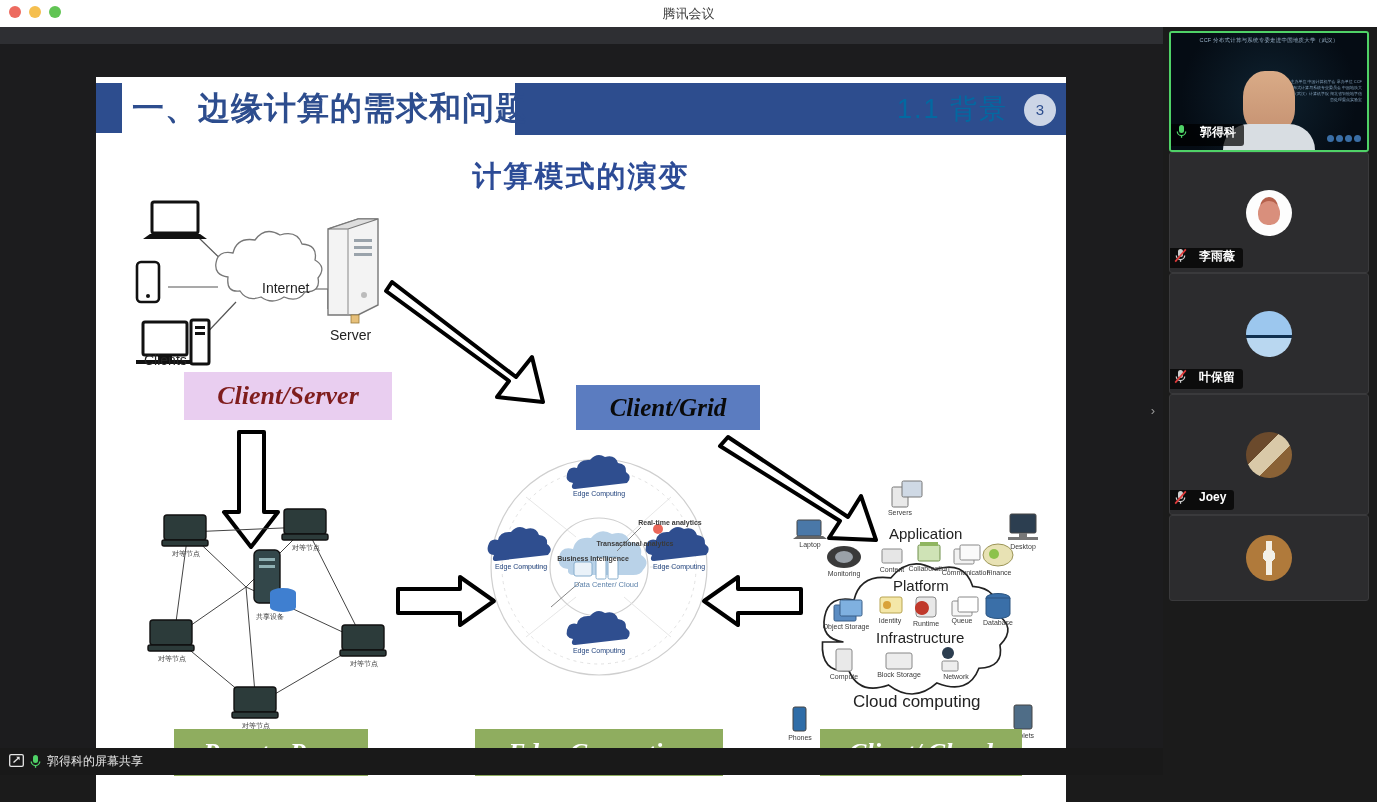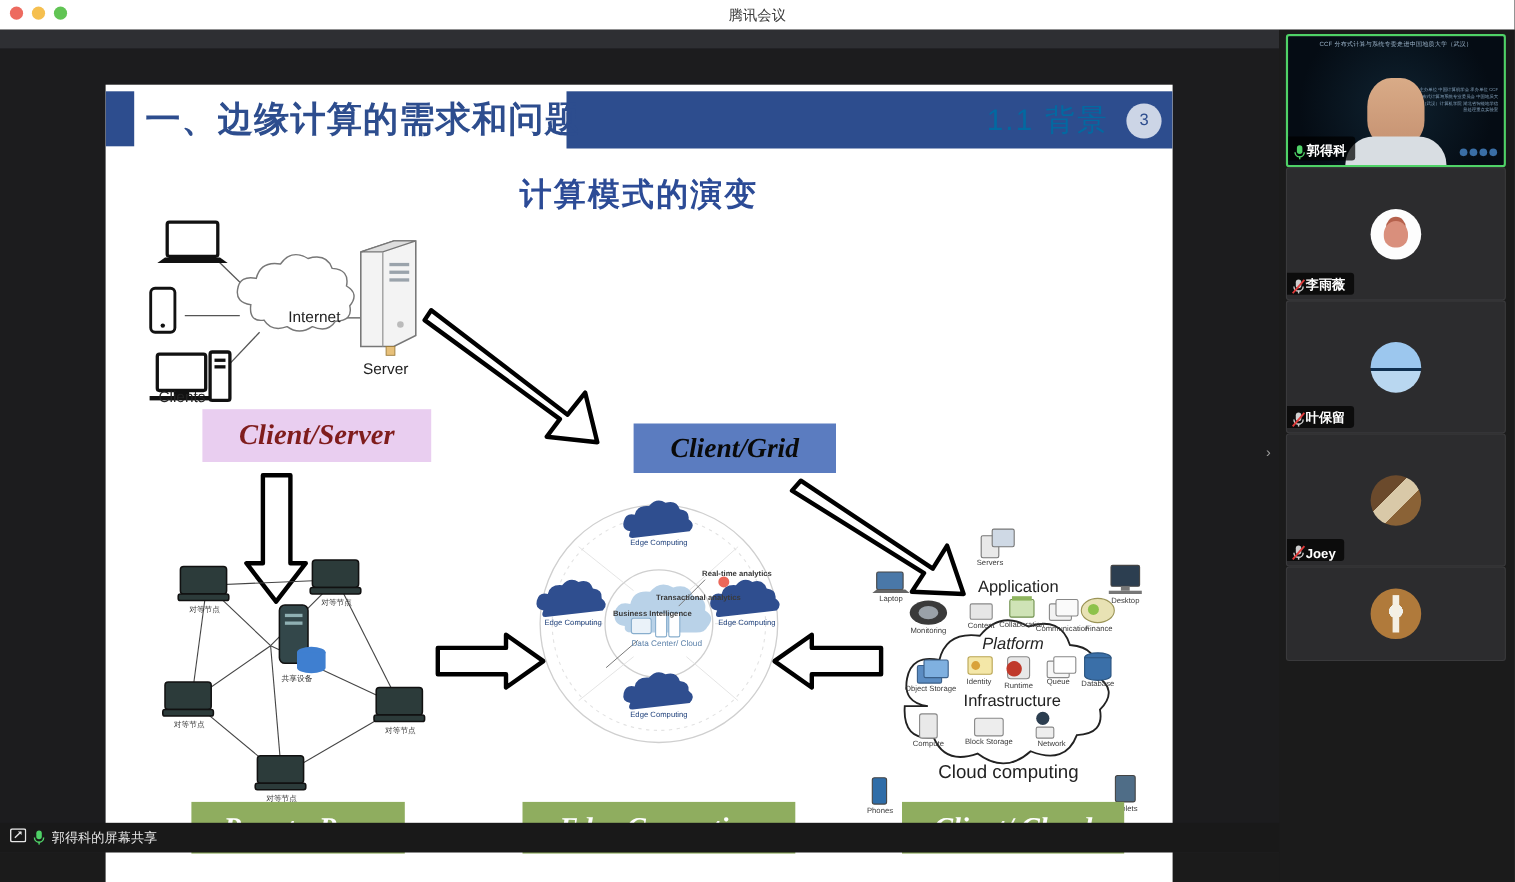--- a/index.html
+++ b/index.html
@@ -144,23 +144,23 @@
   }
   .av-3 { background: linear-gradient(#9cc7ee 0 52%, #103050 52% 58%, #b9d7f0 58% 100%); }
   .av-4 { background: linear-gradient(135deg, #6b4a2c 0 38%, #d9c9a8 38% 62%, #8a6236 62% 100%); }
   .av-5 { background: radial-gradient(circle at 50% 45%, #f0f0ea 0 18%, #b07a3b 19% 100%); }
   .av-5::after{
     content:""; position:absolute; left:20px; top:6px; width:6px; height:34px;
     background:#f4efe4;
   }
 
   .name-chip {
-    position: absolute; left: 0; bottom: 4px; display: flex; align-items: flex-end;
+    position: absolute; left: 0; bottom: 4px; display: flex; align-items: flex-start;
     height: 20px; padding: 0 8px 0 4px; background: rgba(0,0,0,.72);
-    border-radius: 0 3px 3px 0; gap: 0;
+    border-radius: 0 3px 3px 0; gap: 12px;
   }
   .name-chip.tall { height: 22px; }
   .name-chip .nm { font-size: 12px; color: #ffffff; white-space: nowrap; font-weight: bold; }
   .host-badge {
     position: absolute; left: 0; bottom: 4px; width: 22px; height: 22px;
     background: #e8721e; display: flex; align-items: center; justify-content: center;
     border-radius: 0 2px 2px 0; z-index: 2;
   }
   .host-badge svg { width: 13px; height: 13px; }
   .chip-offset { left: 26px; }
@@ -421,21 +421,21 @@
         <div class="tiny" style="left:468px; top:413px; width:70px; color:#1d3f7a;">Edge Computing</div>
         <div class="tiny" style="left:390px; top:486px; width:70px; color:#1d3f7a;">Edge Computing</div>
         <div class="tiny" style="left:548px; top:486px; width:70px; color:#1d3f7a;">Edge Computing</div>
         <div class="tiny" style="left:468px; top:570px; width:70px; color:#1d3f7a;">Edge Computing</div>
         <div class="tiny" style="left:478px; top:503px; width:52px; color:#5d82aa; font-size:7.5px;">Data Center/ Cloud</div>
         <div class="tiny" style="left:534px; top:442px; width:80px; font-weight:bold;">Real-time analytics</div>
         <div class="tiny" style="left:494px; top:463px; width:90px; font-weight:bold;">Transactional analytics</div>
         <div class="tiny" style="left:452px; top:478px; width:90px; font-weight:bold;">Business Intelligence</div>
 
         <div class="small" style="left:793px; top:448px; font-size:15px;">Application</div>
-        <div class="small" style="left:797px; top:500px; font-size:15px;font-style:italic;">Platform</div>
+        <div class="small" style="left:797px; top:500px; font-size:15px;">Platform</div>
         <div class="small" style="left:780px; top:552px; font-size:15px;">Infrastructure</div>
         <div class="mid" style="left:757px; top:615px; font-size:17px;">Cloud computing</div>
 
         <div class="tiny" style="left:784px; top:432px; width:40px;">Servers</div>
         <div class="tiny" style="left:694px; top:464px; width:40px;">Laptop</div>
         <div class="tiny" style="left:907px; top:466px; width:40px;">Desktop</div>
         <div class="tiny" style="left:684px; top:657px; width:40px;">Phones</div>
         <div class="tiny" style="left:907px; top:655px; width:40px;">Tablets</div>
 
         <div class="tiny" style="left:726px; top:493px; width:44px;">Monitoring</div>

